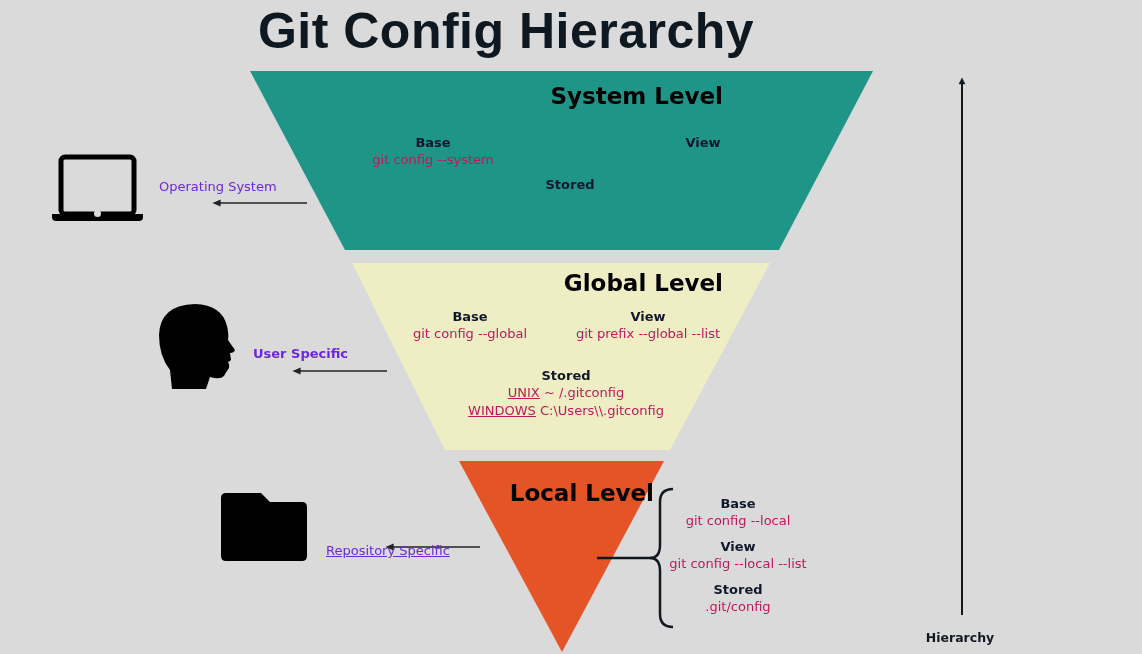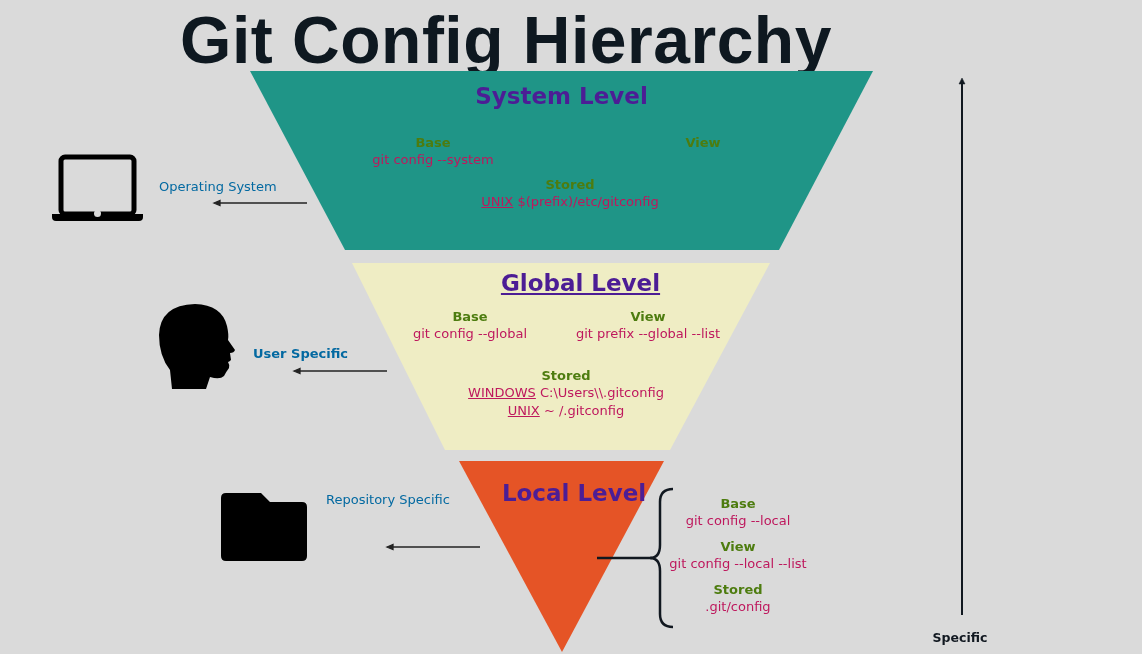--- a/index.html
+++ b/index.html
@@ -5,28 +5,28 @@
   html, body { margin: 0; padding: 0; }
   body {
     width: 1142px; height: 654px; overflow: hidden;
     background: #dadada; position: relative;
     font-family: "DejaVu Sans", sans-serif; color: #111820;
   }
   .abs { position: absolute; }
   .title {
     left: 0; width: 1012px; top: 2px; text-align: center;
     font-family: "Liberation Sans", sans-serif; font-weight: bold;
-    font-size: 66px; letter-spacing: 0.5px; color: #0e1820;
+    font-size: 50px; letter-spacing: 0.5px; color: #0e1820;
   }
   svg.shapes { position: absolute; left: 0; top: 0; }
-  .lvl-title { font-weight: bold; font-size: 23px; text-align: center; color: #4c1d95; }
-  .lbl { font-weight: bold; font-size: 13px; text-align: center; color: #4d7c0f; line-height: 17px; }
+  .lvl-title { font-weight: bold; font-size: 23px; text-align: right; color: #000000; }
+  .lbl { font-weight: bold; font-size: 13px; text-align: center; color: #0f172a; line-height: 17px; }
   .val { font-size: 13px; text-align: center; color: #be185d; line-height: 18px; white-space: nowrap; }
   .u { text-decoration: underline; }
-  .side { font-size: 13px; color: #0369a1; white-space: nowrap; }
+  .side { font-size: 13px; color: #6d28d9; white-space: nowrap; }
   .override { font-weight: bold; font-size: 12.5px; color: #111820; }
 </style>
 </head>
 <body>
 
 <div class="abs title">Git Config Hierarchy</div>
 
 <svg class="shapes" width="1142" height="654" viewBox="0 0 1142 654">
 
   <polygon points="250,71 873,71 779,250 345,250" fill="#1f9587"></polygon>
@@ -72,44 +72,43 @@
 <div class="abs lvl-title" style="left:400px;width:323px;top:83px;">System Level</div>
 <div class="abs" style="left:353px;width:160px;top:134px;">
   <div class="lbl">Base</div>
   <div class="val">git config --system</div>
 </div>
 <div class="abs" style="left:603px;width:200px;top:134px;">
   <div class="lbl">View</div>
 </div>
 <div class="abs" style="left:400px;width:340px;top:176px;">
   <div class="lbl">Stored</div>
-  <div class="val"><span class="u">UNIX</span><span> $(prefix)/etc/gitconfig</span></div>
 </div>
 <div class="abs side" style="left:159px;top:179px;">Operating System</div>
 
-<div class="abs lvl-title" style="left:419px;width:323px;top:270px;text-decoration:underline;">Global Level</div>
+<div class="abs lvl-title" style="left:400px;width:323px;top:270px;">Global Level</div>
 <div class="abs" style="left:395px;width:150px;top:308px;">
   <div class="lbl">Base</div>
   <div class="val">git config --global</div>
 </div>
 <div class="abs" style="left:568px;width:160px;top:308px;">
   <div class="lbl">View</div>
   <div class="val">git prefix --global --list</div>
 </div>
 <div class="abs" style="left:446px;width:240px;top:367px;">
   <div class="lbl">Stored</div>
+  <div class="val"><span class="u">UNIX</span><span> ~ /.gitconfig</span></div>
   <div class="val"><span class="u">WINDOWS</span><span> C:\Users\\.gitconfig</span></div>
-  <div class="val"><span class="u">UNIX</span><span> ~ /.gitconfig</span></div>
 </div>
 <div class="abs side" style="left:253px;top:346px;font-weight:bold;">User Specific</div>
 
 <div class="abs lvl-title" style="left:494px;width:160px;top:480px;">Local Level</div>
 <div class="abs" style="left:668px;width:140px;top:495px;">
   <div class="lbl">Base</div>
   <div class="val">git config --local</div>
   <div class="lbl" style="margin-top:8px;">View</div>
   <div class="val">git config --local --list</div>
   <div class="lbl" style="margin-top:8px;">Stored</div>
   <div class="val">.git/config</div>
 </div>
-<div class="abs side" style="left:326px;top:492px;">Repository Specific</div>
+<div class="abs side" style="left:326px;top:543px;text-decoration:underline;">Repository Specific</div>
 
-<div class="abs override" style="left:920px;width:80px;text-align:center;top:630px;">Specific</div>
+<div class="abs override" style="left:920px;width:80px;text-align:center;top:630px;">Hierarchy</div>
 
 </body></html>

